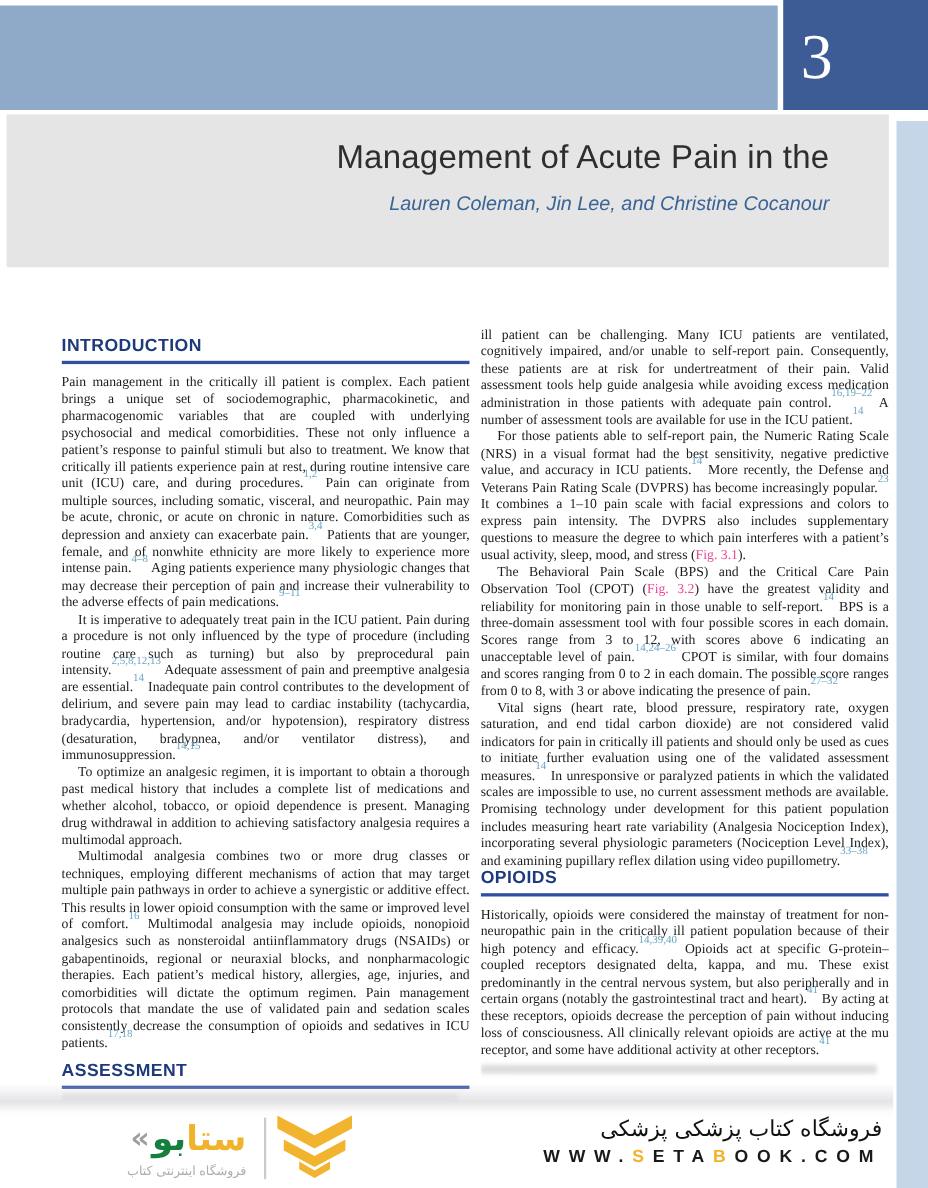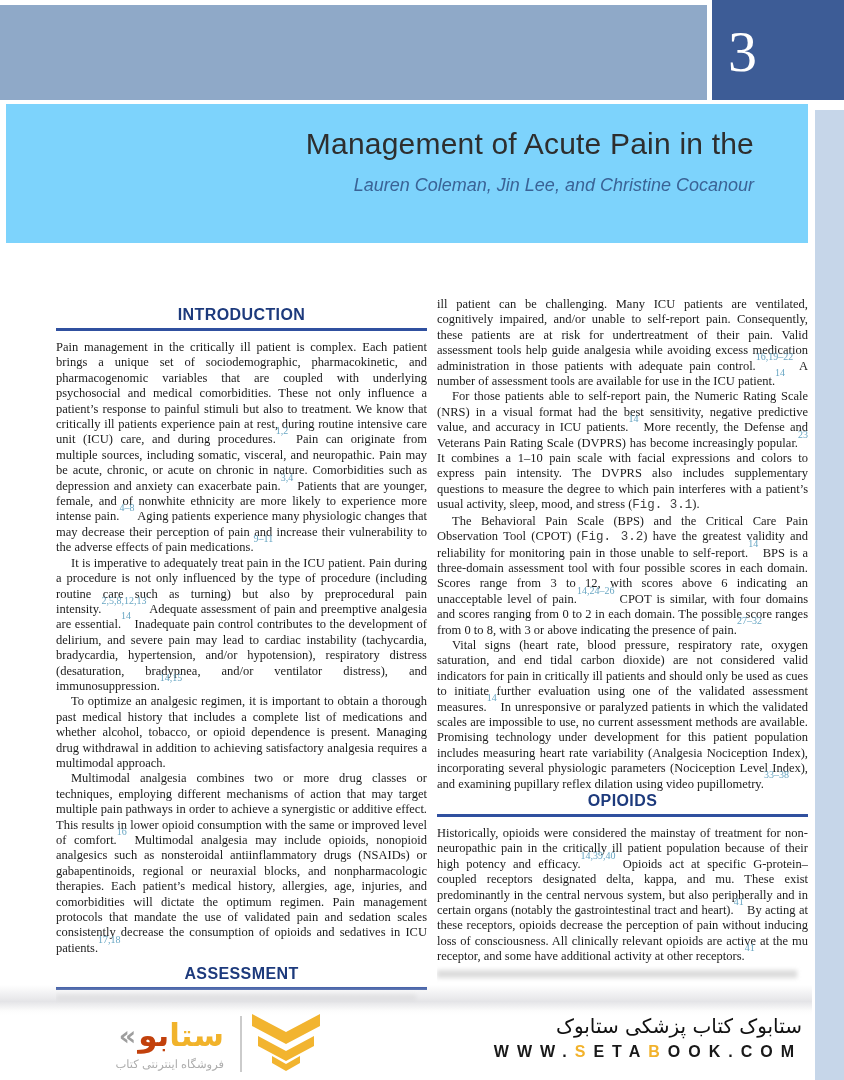--- a/index.html
+++ b/index.html
@@ -26,21 +26,21 @@
   .chapter-num {
     position: absolute; left: 16px; top: 0;
     height: 100px; line-height: 104px;
     color: #ffffff;
     font-family: "Liberation Serif", serif;
     font-size: 58px; font-weight: 400;
   }
   .title-band {
     position: absolute; left: 6px; top: 104px;
     width: 802px; height: 139px;
-    background: #7dd3fc;
+    background: #e5e5e5;
     text-align: right;
     padding: 21px 54px 0 0;
   }
   .title-line {
     font-family: "Liberation Sans", sans-serif;
     font-weight: 400;
     font-size: 30px; line-height: 37px;
     color: #2E2E2E;
     letter-spacing: 0.2px;
   }
@@ -73,37 +73,37 @@
 
   .sec-head {
     font-family: "Liberation Sans", sans-serif;
     font-weight: bold;
     font-size: 16px; line-height: 18px;
     letter-spacing: 0.4px;
     color: #1D3A7C;
     border-bottom: 3px solid #30509F;
     padding-bottom: 4px;
     margin-bottom: 9px;
-    text-align: center;
+    text-align: left;
   }
   .head-opioids { }
   .tail { margin-top: auto; }
   .tail .sec-head { margin-bottom: 0; }
 
   p.body-p { margin: 0; }
   p.indent { text-indent: 15px; }
 
   sup.ref {
     font-size: 10px;
     color: #68A6C3;
     line-height: 0;
     position: relative; top: -4px;
     letter-spacing: 0;
   }
-  span.fig { color: #404040; font-family: Liberation Mono, monospace; }
+  span.fig { color: #ec4899; }
   span.hl { color: #F2B22B; }
 
   .ghost-line {
     height: 8px; width: 97%;
     margin-top: 5px;
     background: #b9b9b9;
     filter: blur(2px);
     opacity: 0.5;
   }
 
@@ -123,21 +123,21 @@
 
   .logo-word {
     position: absolute; left: 66px; top: 8px;
     width: 158px; height: 44px;
     display: flex; align-items: center; justify-content: flex-end;
     font-family: "DejaVu Sans", sans-serif;
     font-weight: bold; font-size: 31px;
     white-space: nowrap;
   }
   .logo-word .guillemet { color: #9E9E9E; font-size: 27px; margin-right: 2px; }
-  .logo-word .w-gray { color: #c2410c; }
+  .logo-word .w-gray { color: #15803d; }
   .logo-word .w-yellow { color: #F1B32B; }
   .logo-tagline {
     position: absolute; left: 60px; top: 52px;
     width: 164px;
     text-align: right;
     direction: rtl;
     font-family: Liberation Sans, sans-serif;
     font-size: 11.5px;
     color: #ADADAD;
   }
@@ -212,16 +212,16 @@
       <span dir="rtl"><span class="w-yellow">ستا</span><span class="w-gray">بو</span></span>
   </div>
   <div class="logo-tagline">فروشگاه اینترنتی کتاب</div>
   <div class="logo-divider"></div>
   <svg class="logo-emblem" width="68" height="62" viewBox="0 0 68 62">
     <polygon points="0,2 34,20 68,2 68,14 34,32 0,14" fill="#F2B42F"></polygon>
     <polygon points="6,24 34,39 62,24 62,34 34,49 6,34" fill="#F2B42F"></polygon>
     <polygon points="20,44 34,52 48,44 48,51 34,59 20,51" fill="#F2B42F"></polygon>
   </svg>
   <div class="store-group">
-    <div class="store-persian">ستابوک کتاب پزشکی ستابوک</div>
+    <div class="store-persian">فروشگاه کتاب پزشکی پزشکی</div>
     <div class="store-site">WWW.<span class="hl">S</span>ETA<span class="hl">B</span>OOK.COM</div>
   </div>
 </div>
 
 </body></html>

